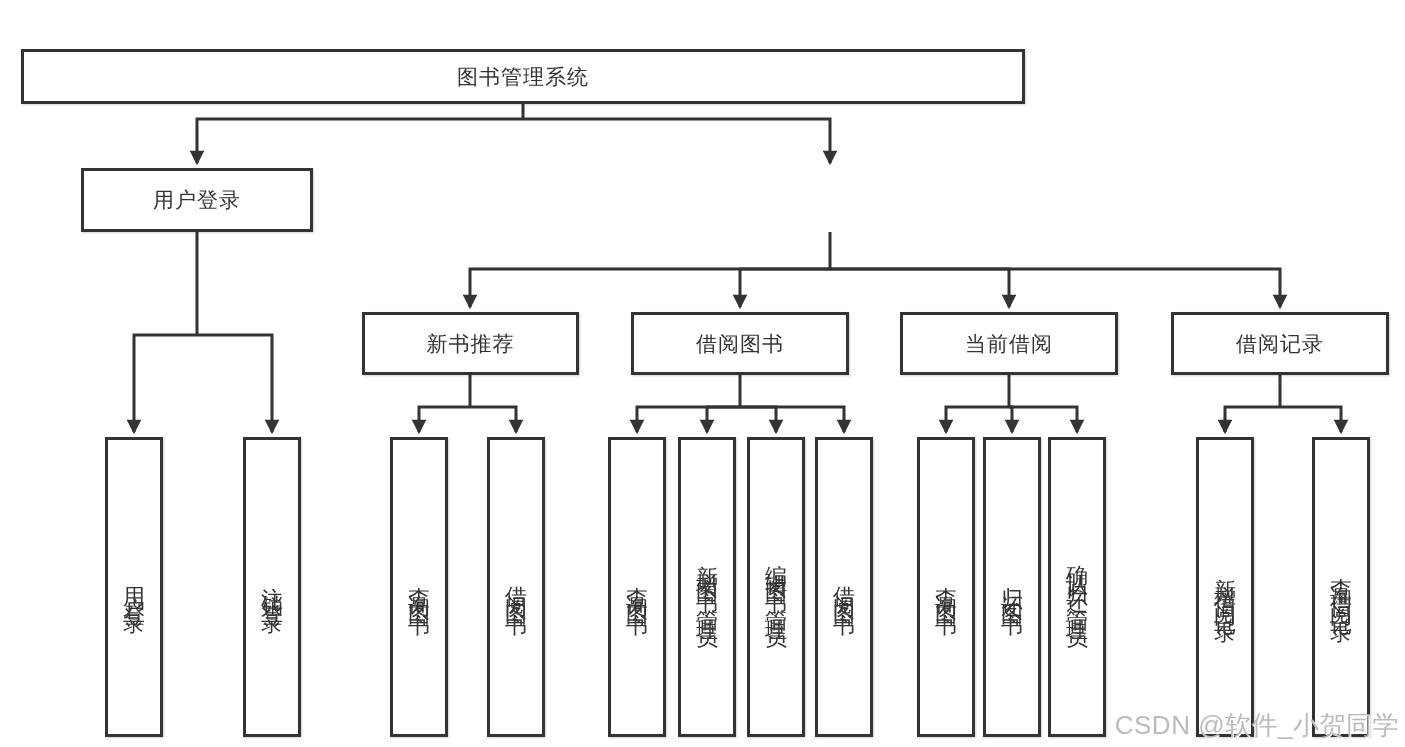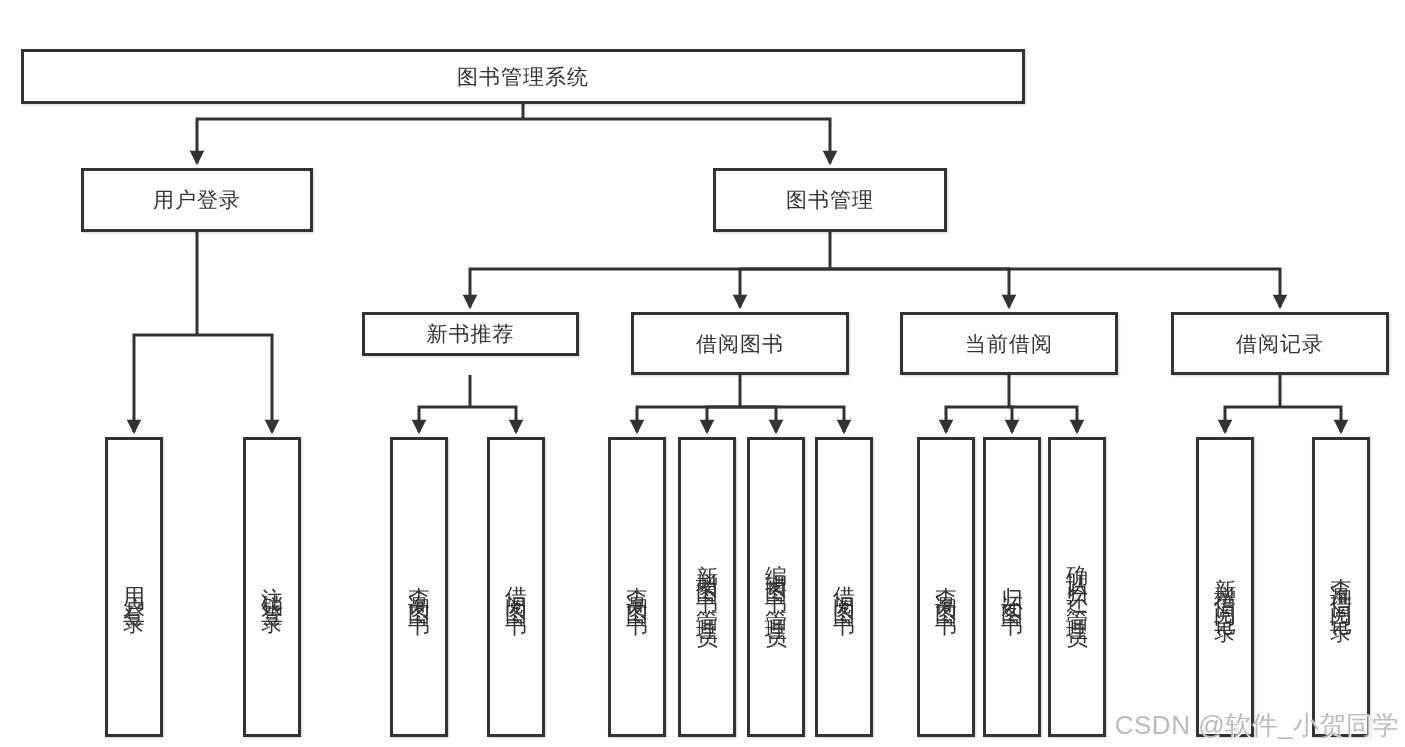--- a/index.html
+++ b/index.html
@@ -120,25 +120,22 @@
     </g>
   </svg>
 
   <div class="node" style="left:21px; top:13px; width:1004px; height:55px;margin-top:36px;">
     <span class="hlabel">图书管理系统</span>
   </div>
 
   <div class="node" style="left:81px; top:168px; width:232px; height:64px;">
     <span class="hlabel">用户登录</span>
   </div>
-  <div class="node" style="left:713px; top:168px; width:234px; height:64px;">
-    <span class="hlabel">图书管理</span>
-  </div>
 
-  <div class="node" style="left:362px; top:312px; width:217px; height:44px;">
+  <div class="node" style="left:362px; top:312px; width:217px; height:63px;">
     <span class="hlabel">新书推荐</span>
   </div>
   <div class="node" style="left:631px; top:312px; width:218px; height:63px;">
     <span class="hlabel">借阅图书</span>
   </div>
   <div class="node" style="left:900px; top:312px; width:218px; height:63px;">
     <span class="hlabel">当前借阅</span>
   </div>
   <div class="node" style="left:1171px; top:312px; width:218px; height:63px;">
     <span class="hlabel">借阅记录</span>

